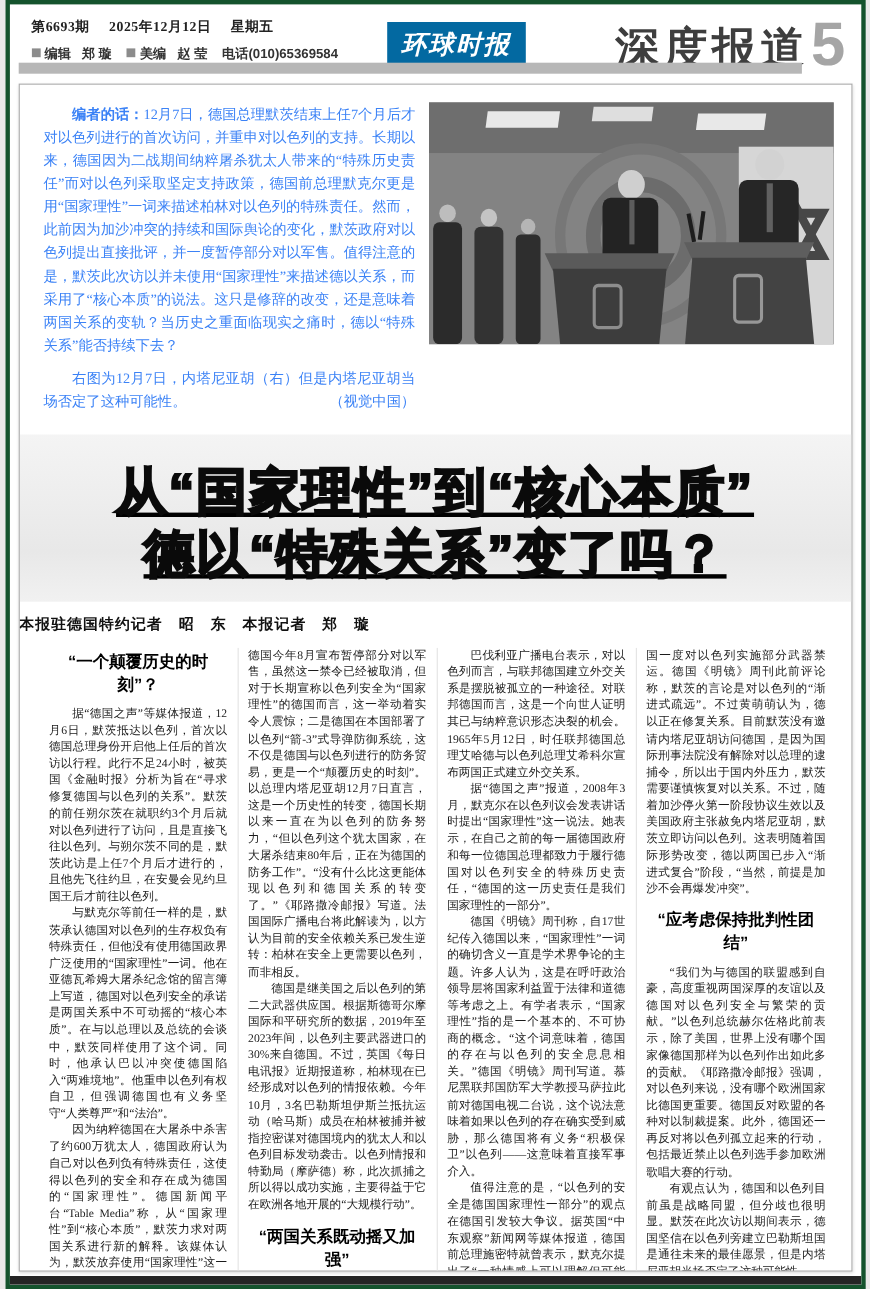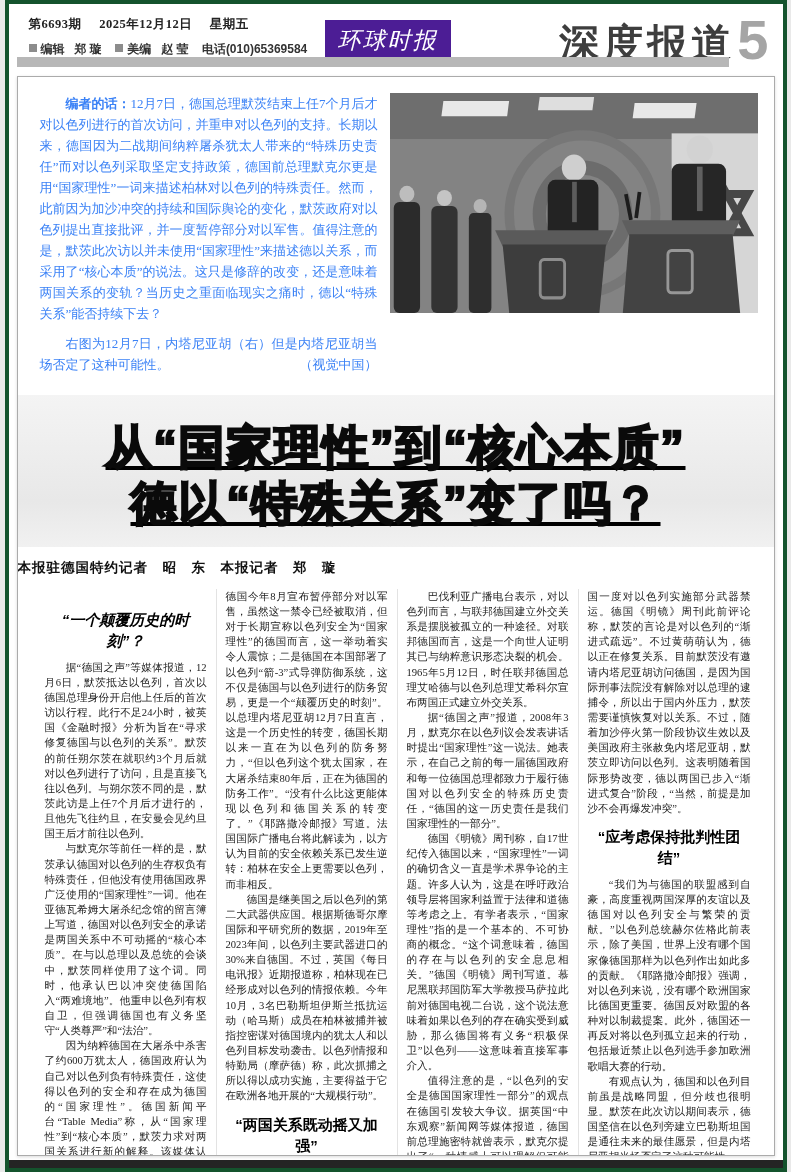--- a/index.html
+++ b/index.html
@@ -7,23 +7,23 @@
         border:4px solid #14532d;box-sizing:border-box;overflow:hidden;
         font-family:"Liberation Serif",serif;}
   
   .header{position:relative;height:66px;}
   .hdr-left{position:absolute;left:20px;top:12px;color:#222;}
   .hdr-line1{font-size:12.5px;font-weight:bold;letter-spacing:.5px;}
   .hdr-line1 span{margin-right:14px;}
   .hdr-line2{margin-top:8px;font-family:"Liberation Sans",sans-serif;font-size:12px;font-weight:bold;color:#333;}
   .hdr-line2 .sq{display:inline-block;width:8px;height:8px;background:#8c8c8c;margin:0 4px 0 0;vertical-align:1px;}
   .hdr-line2 span.item{margin-right:10px;}
-  .masthead{position:absolute;left:316px;top:16px;width:126px;height:40px;background:#4c1d95;
+  .masthead{position:absolute;left:343px;top:16px;width:126px;height:40px;background:#0369a1;
             color:#fff;display:flex;align-items:center;justify-content:center;
-            font-size:23px;font-weight:normal;font-style:italic;letter-spacing:2px;}
+            font-size:23px;font-weight:bold;font-style:italic;letter-spacing:2px;}
   .section-wrap{position:absolute;right:14px;top:12px;display:flex;align-items:flex-start;}
   .section-title{font-size:40px;font-weight:bold;color:#3e3e3e;letter-spacing:4px;line-height:1.1;margin-top:6px;}
   .page-num{font-size:56px;line-height:.85;font-weight:bold;color:#a5a5a5;margin-left:2px;
             font-family:"Liberation Sans",sans-serif;}
   .grayband{position:absolute;left:8px;right:54px;top:53px;height:10px;background:#b7b7b7;}
   
   .frame{position:absolute;left:8px;right:8px;top:72px;bottom:12px;border:1px solid #ababab;
          background:#fff;box-shadow:0 1px 3px rgba(0,0,0,.15);overflow:hidden;}
   
   .ednote{display:flex;gap:12px;padding:16px 16px 8px 22px;}
@@ -41,21 +41,21 @@
   .byline{text-align:left;padding:12px 0 8px;font-size:13.5px;color:#111;font-weight:bold;letter-spacing:1px;}
   
   .cols{display:flex;padding:4px 14px 0 18px;}
   .col{width:25%;box-sizing:border-box;padding:0 9px;height:700px;overflow:hidden;
        border-right:1px solid #e3e3e3;font-size:10.6px;line-height:1.43;text-align:justify;color:#1b1b1b;}
   .col:last-child{border-right:none;}
   .para{margin:0;text-indent:2em;}
   .para.cont{text-indent:0;}
   .sec-head{font-family:"Liberation Sans",sans-serif;font-weight:bold;font-size:15px;
             text-align:center;color:#000;margin:10px 0 8px;}
-  .sec-head:first-child{margin-top:20px;font-style:italic;}
+  .sec-head:first-child{margin-top:2px;}
   
   .bottombar{position:absolute;left:0;right:0;bottom:0;height:8px;background:#242424;}
 </style>
 </head>
 <body>
 
 <div class="page">
 
   <div class="header">
     <div class="hdr-left">

